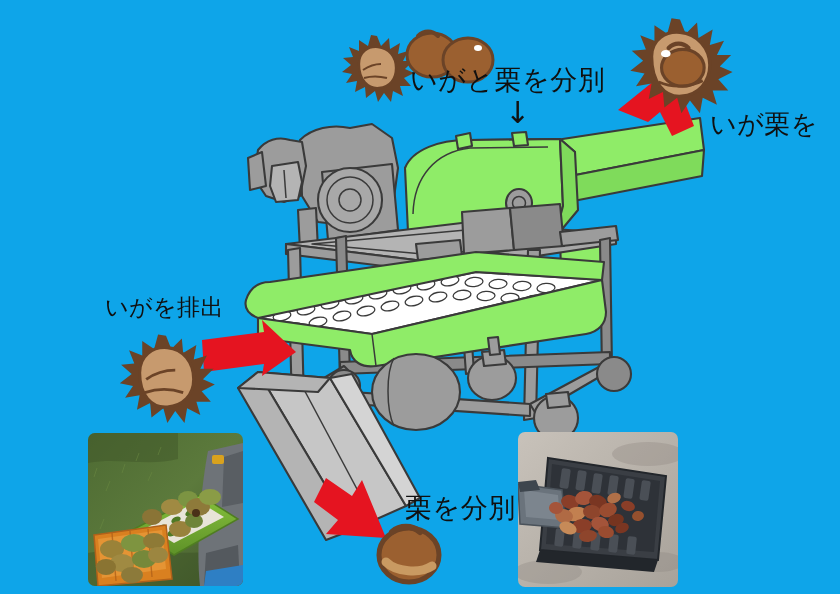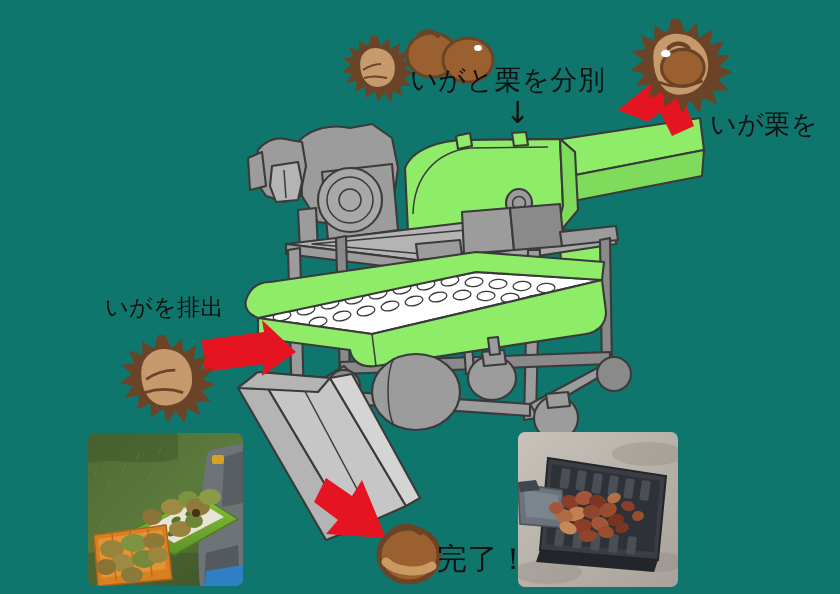--- a/index.html
+++ b/index.html
@@ -5,21 +5,21 @@
 <style>
   html,body{margin:0;padding:0;background:#ffffff;}
   body{
     font-family:"Liberation Sans","DejaVu Sans",sans-serif;
     -webkit-font-smoothing:antialiased;
   }
   #stage{
     position:relative;
     width:840px;
     height:594px;
-    background:#0f766e;
+    background:#0ea5e9;
     overflow:hidden;
   }
   .lbl{
     position:absolute;
     font-family:"DejaVu Sans","Liberation Sans",sans-serif;
     color:#101010;
     font-weight:400;
     letter-spacing:0.02em;
     white-space:nowrap;
     line-height:1.18;
@@ -413,16 +413,16 @@
   <div class="lbl lbl-top">いがと栗を分別</div>
 
   <div class="downarrow">↓</div>
 
   <div class="lbl lbl-right">
     <div>いが栗を</div>
   </div>
 
   <div class="lbl lbl-left">いがを排出</div>
 
-
-  <div class="lbl lbl-done">完了！</div>
+  <div class="lbl lbl-bottom">栗を分別</div>
+
 
 </div>
 
 </body></html>

